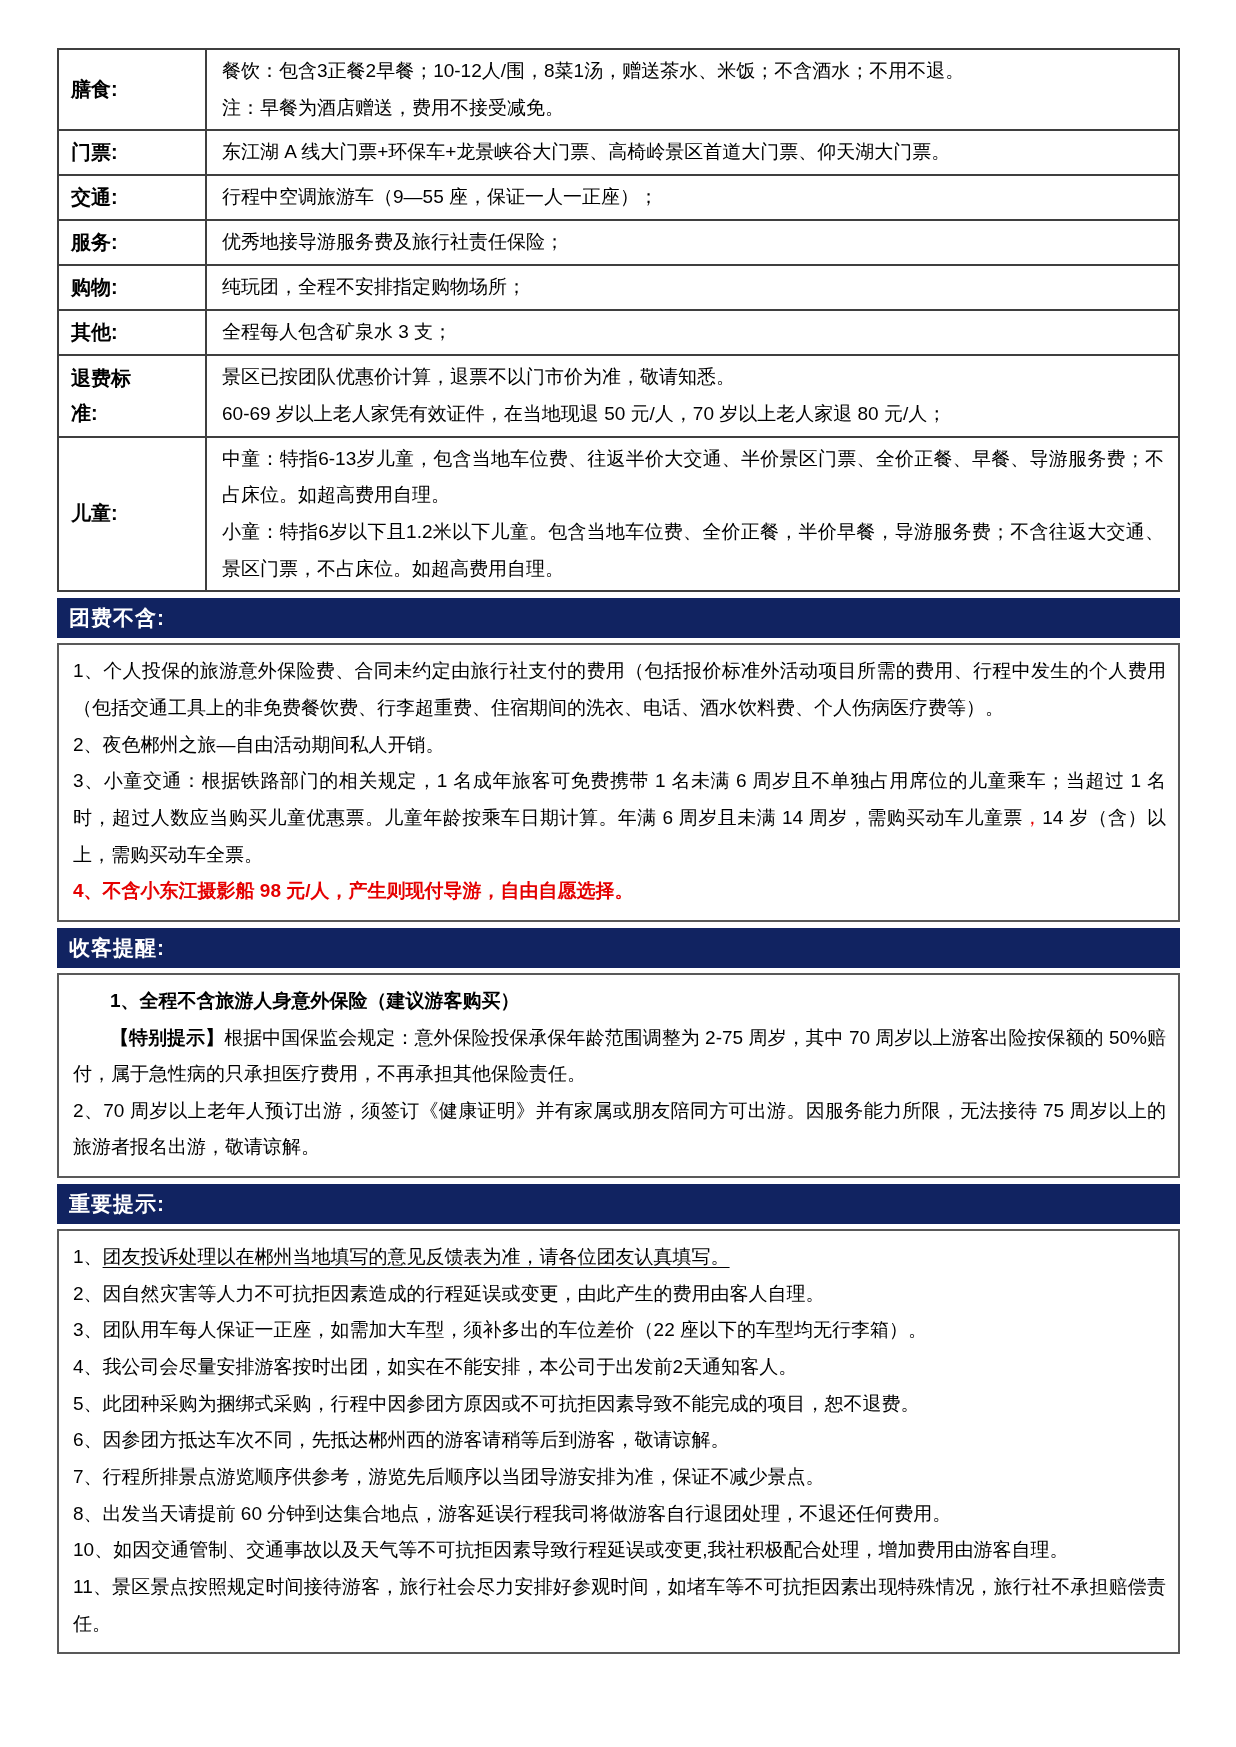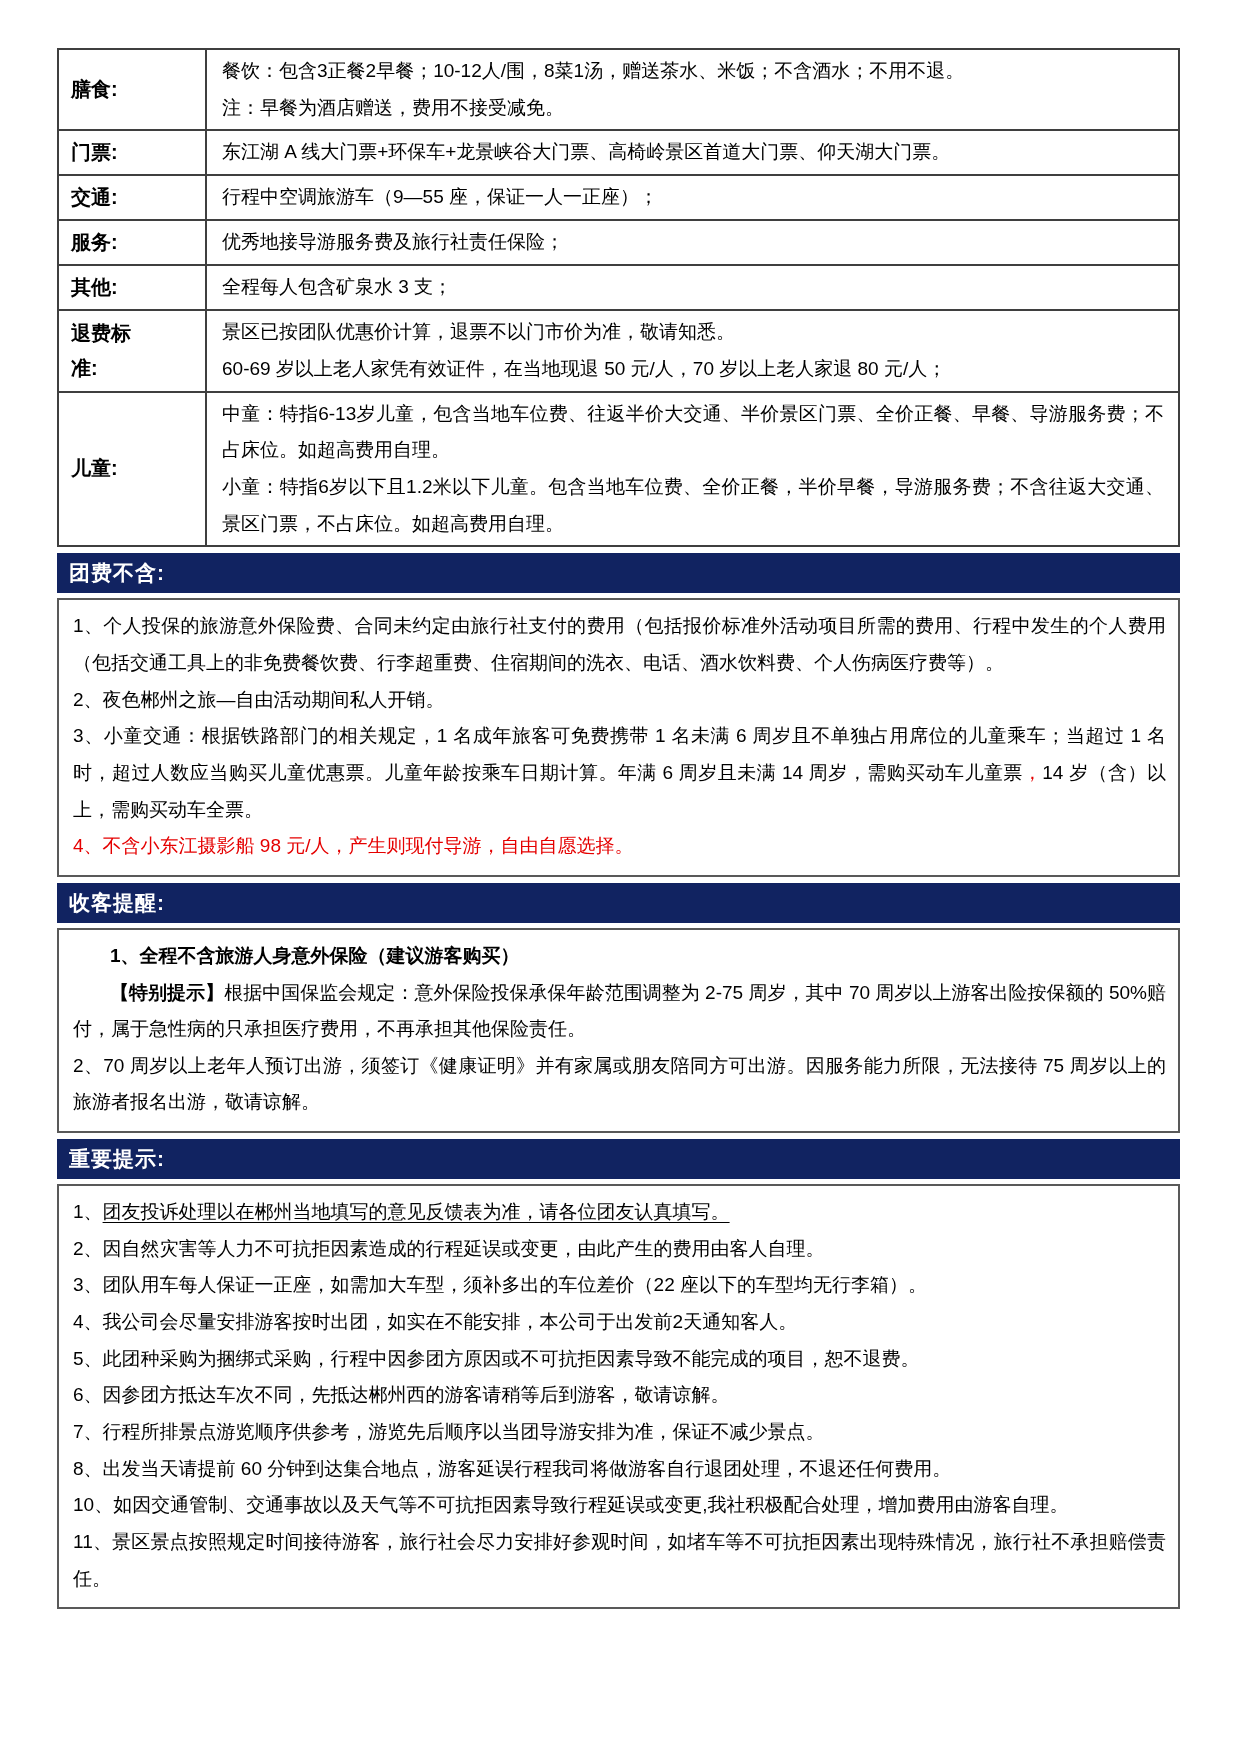--- a/index.html
+++ b/index.html
@@ -66,21 +66,21 @@
     margin-top:5px;
     border:2px solid var(--box-border);
     padding:8px 12px 10px 14px;
     font-size:19px;
     line-height:1.93;
     text-align:justify;
   }
   .item{margin:0;}
   .r-b{font-weight:700;margin-left:37px;}
   .r-red{color:var(--red);}
-  .r-redbold{color:var(--red);font-weight:400;}
+  .r-redbold{color:var(--red);font-weight:700;}
   .r-u{text-decoration:underline;text-underline-offset:4px;}
 </style>
 </head>
 <body>
 
 <div class="page">
   <table class="info-table">
     <tbody id="info-table-body">
         <tr>
           <td class="label-cell"><span>膳食:</span></td>
@@ -98,20 +98,26 @@
         <tr>
           <td class="label-cell"><span>交通:</span></td>
           <td class="content-cell">
             <div class="cell-line">行程中空调旅游车（9—55 座，保证一人一正座）；</div>
           </td>
         </tr>
         <tr>
           <td class="label-cell"><span>服务:</span></td>
           <td class="content-cell">
             <div class="cell-line">优秀地接导游服务费及旅行社责任保险；</div>
+          </td>
+        </tr>
+        <tr>
+          <td class="label-cell"><span>购物:</span></td>
+          <td class="content-cell">
+            <div class="cell-line">纯玩团，全程不安排指定购物场所；</div>
           </td>
         </tr>
         <tr>
           <td class="label-cell"><span>其他:</span></td>
           <td class="content-cell">
             <div class="cell-line">全程每人包含矿泉水 3 支；</div>
           </td>
         </tr>
         <tr>
           <td class="label-cell"><span>退费标</span><br><span>准:</span></td>

